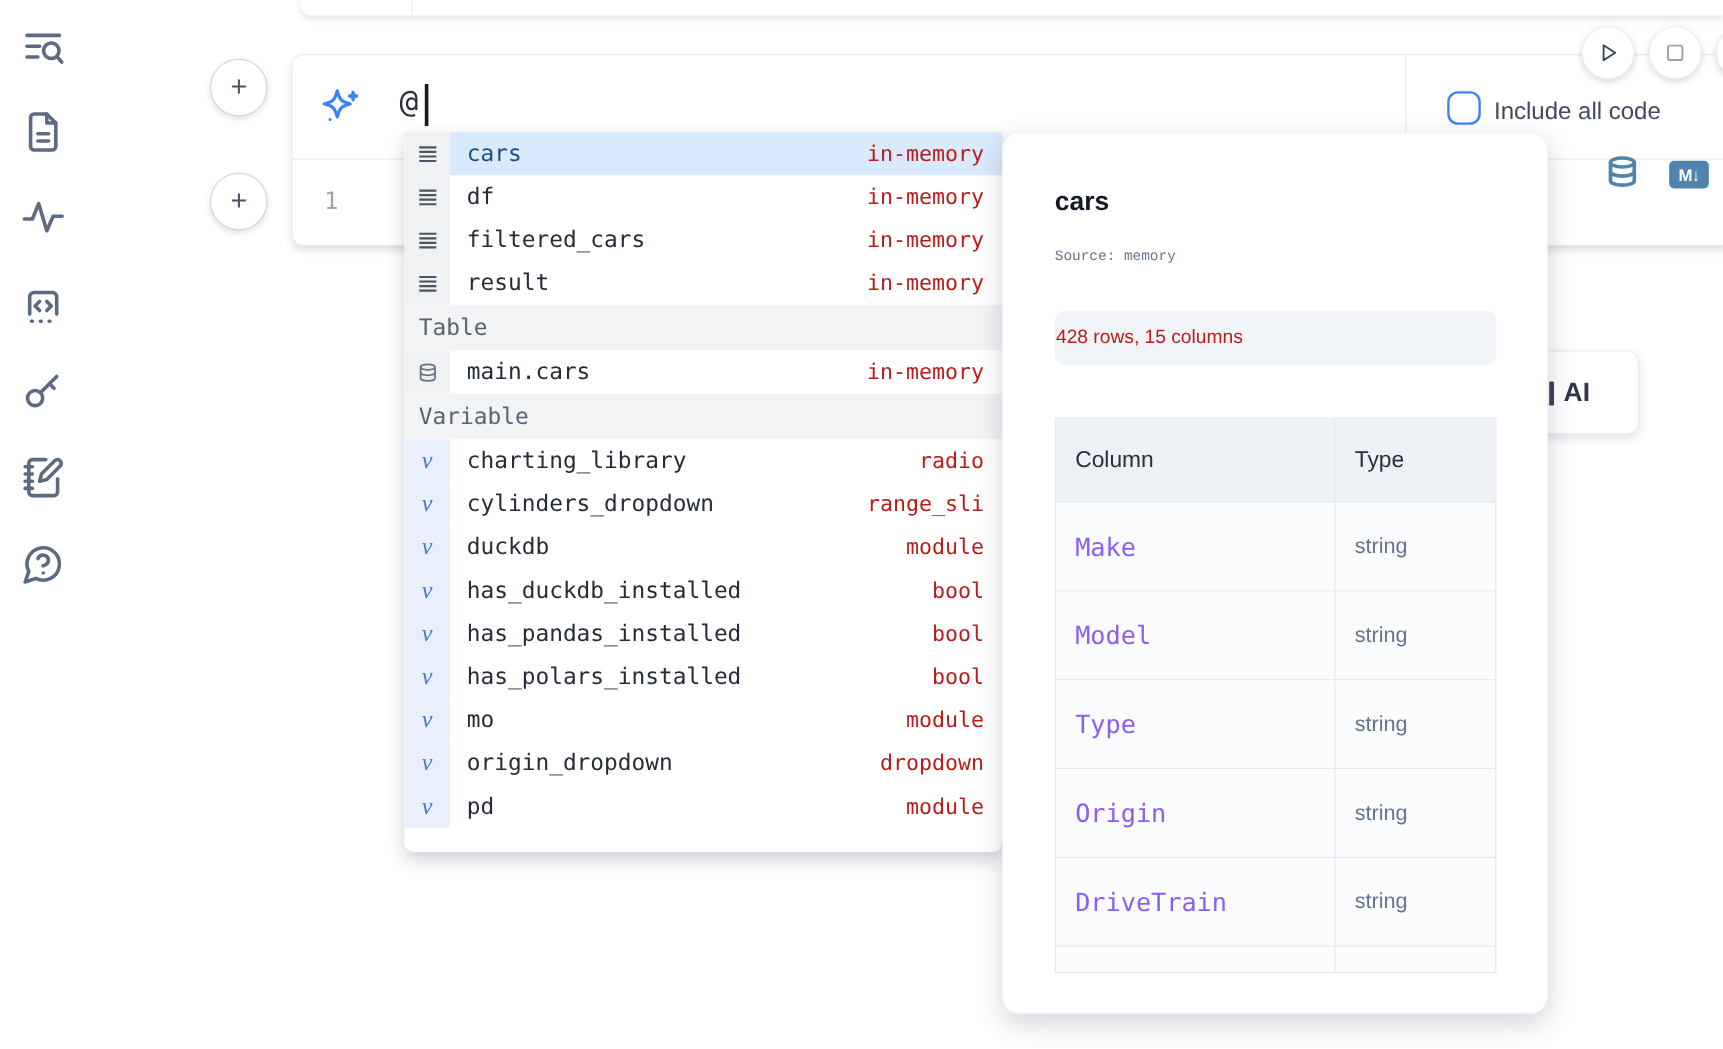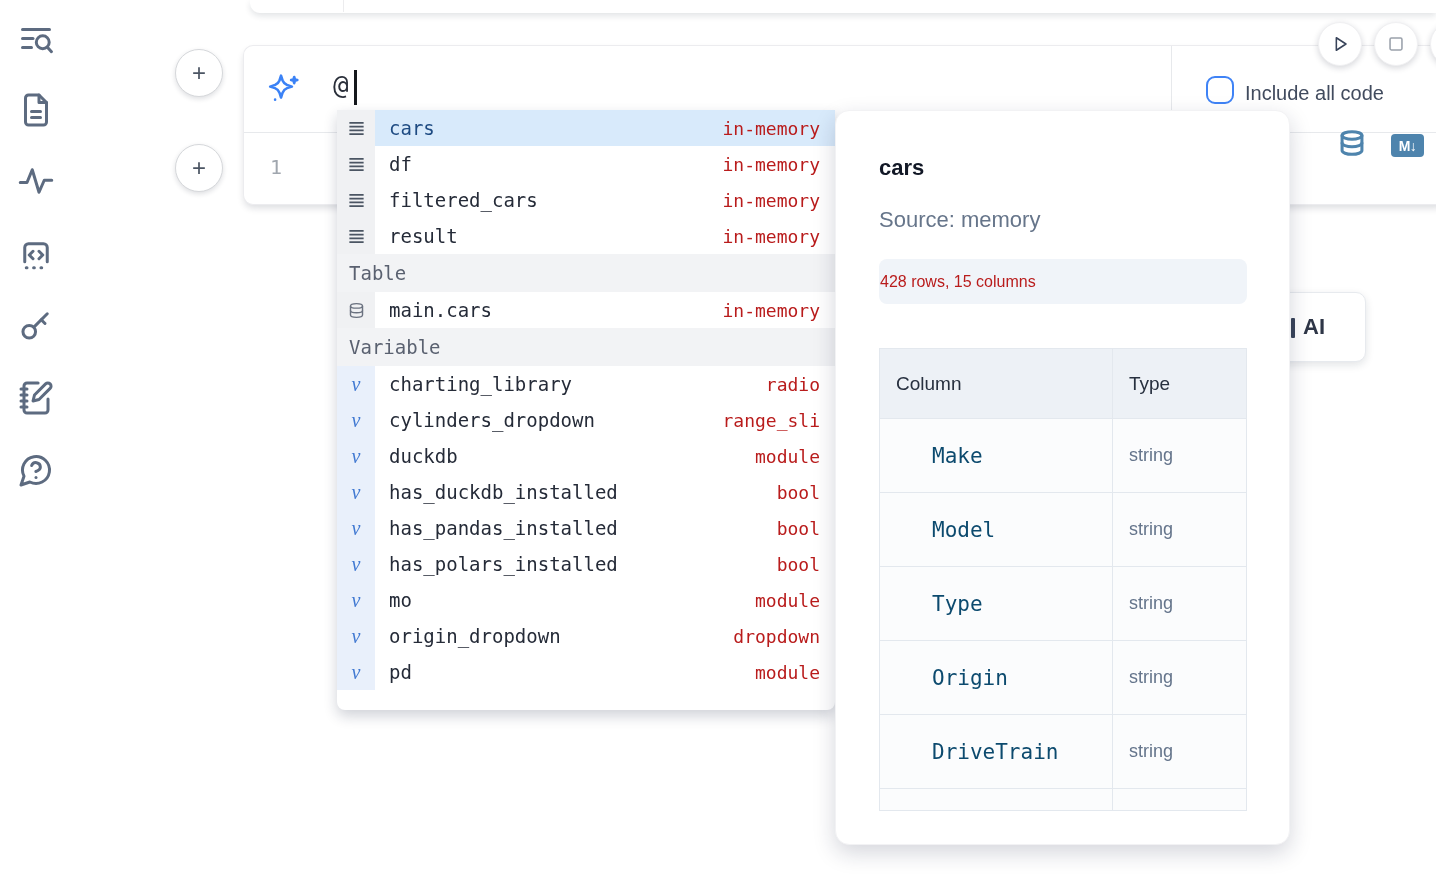--- a/index.html
+++ b/index.html
@@ -70,32 +70,32 @@
   .ai-btn { position:absolute; left:1210px; top:292px; width:156px; height:70px; background:#fff;
     border:1px solid #e7eaee; border-radius:10px; box-shadow:0 3px 8px rgba(20,30,50,.12); z-index:10;
     cursor:pointer; }
   .ai-btn .glyph-sliver { position:absolute; left:80px; top:25px; width:4px; height:20px; background:#39445a; border-radius:1px; }
   .ai-btn .ai-label { position:absolute; left:92px; top:0; line-height:68px; font-size:22px; font-weight:bold; color:#2e3647; }
 
   
   .panel { position:absolute; left:835px; top:110px; width:455px; height:735px; background:#fff;
     border-radius:14px; box-shadow:0 8px 22px rgba(20,30,60,.18); border:1px solid #f2f2f4; z-index:50; }
   .p-title { position:absolute; left:43px; top:44px; font-size:22px; font-weight:bold; color:#121826; }
-  .p-source { position:absolute; left:43px; top:96px; font-size:22px; color:#66758a; }
+  .p-source { position:absolute; left:43px; top:96px; font-size:12px; color:#66758a;font-family:Liberation Mono, monospace; }
   .p-badge { position:absolute; left:43px; top:148px; width:368px; height:45px; background:#f0f4f9; border-radius:8px; }
   .p-badge span { display:block; padding-left:1px; line-height:45px; font-size:16px; color:#b91c1c; }
   .p-table { position:absolute; left:43px; top:237px; width:368px; height:463px; overflow:hidden;
     border:1px solid #e3e8ee; }
   .pt-row { display:flex; border-bottom:1px solid #e3e8ee; background:#fbfcfd;justify-content:space-between; }
   .pt-row.head { background:#edf1f6; height:70px; }
   .pt-row.body { height:74px; }
   .pt-c1 { width:233px; border-right:1px solid #e3e8ee; display:flex; align-items:center; padding-left:16px; }
   .pt-c2 { flex:1; display:flex; align-items:center; padding-left:16px; }
   .pt-row.head .pt-c1, .pt-row.head .pt-c2 { font-size:19px; color:#27303f; }
-  .pt-col-name { font-family:"DejaVu Sans Mono", monospace; font-size:21px; color:#0c4a6e;margin-left:36px; }
+  .pt-col-name { font-family:"DejaVu Sans Mono", monospace; font-size:21px; color:#8b5cf6; }
   .pt-col-type { font-size:18px; color:#64748b; }
 </style>
 </head>
 <body>
 
 <div id="app">
 
   <div class="sidebar">
     <div class="sb-icon" style="top:22px">
       <svg viewBox="0 0 24 24" fill="none" stroke="currentColor" stroke-width="2" stroke-linecap="round" stroke-linejoin="round">

